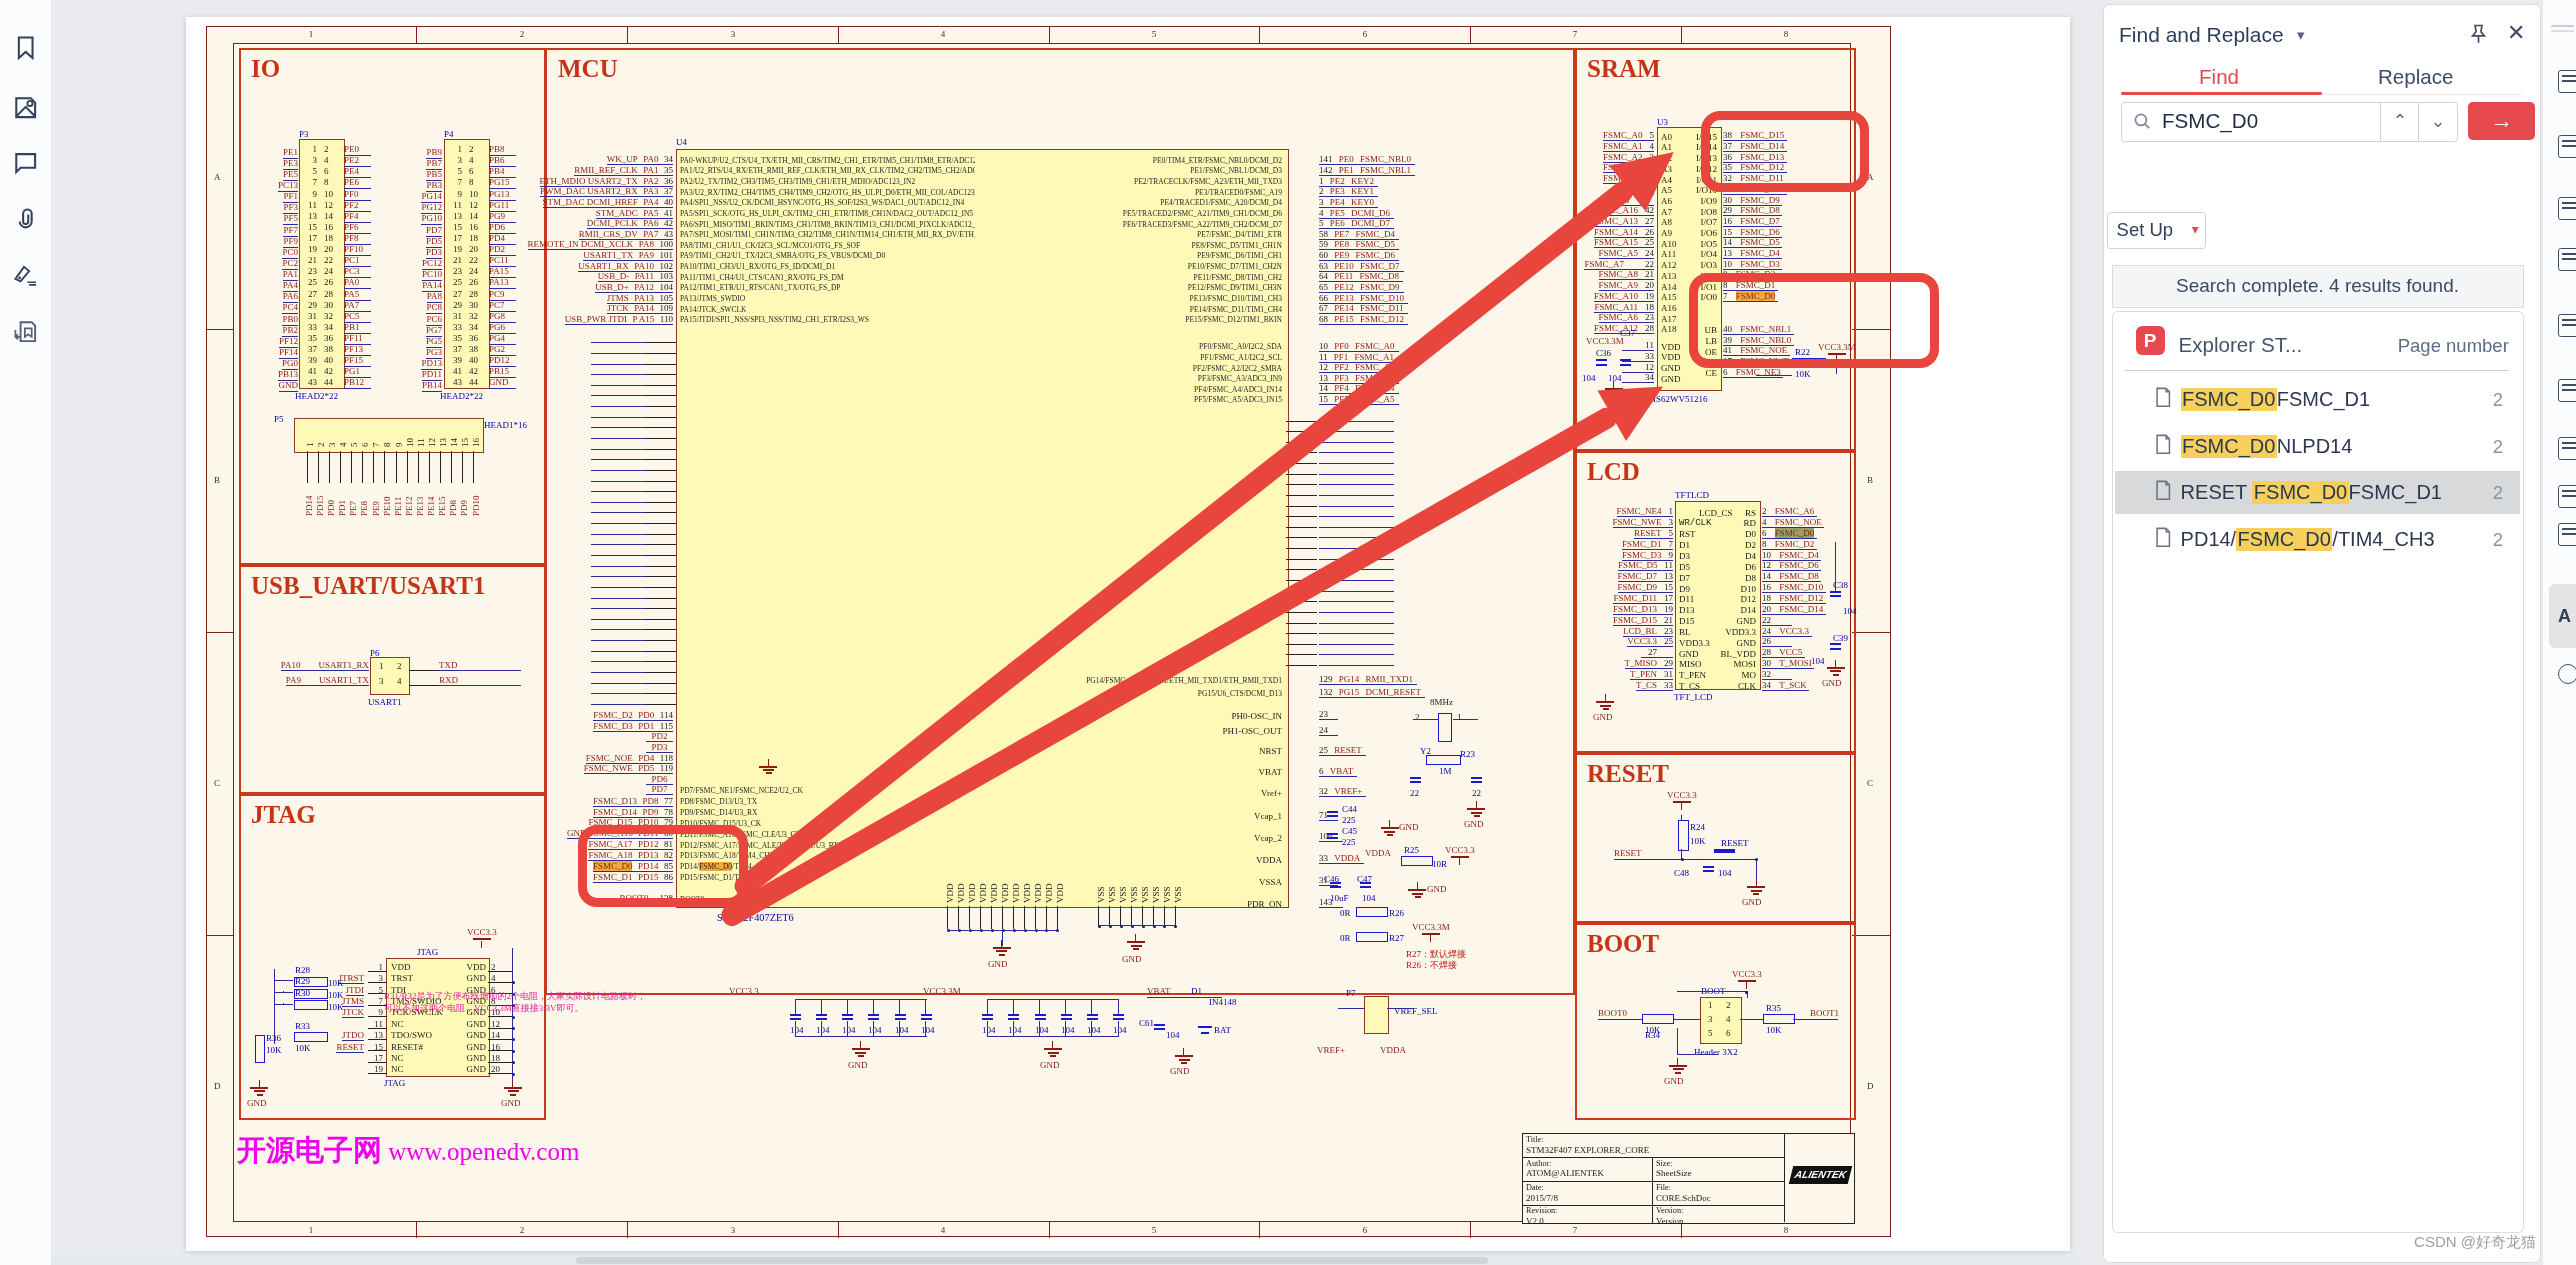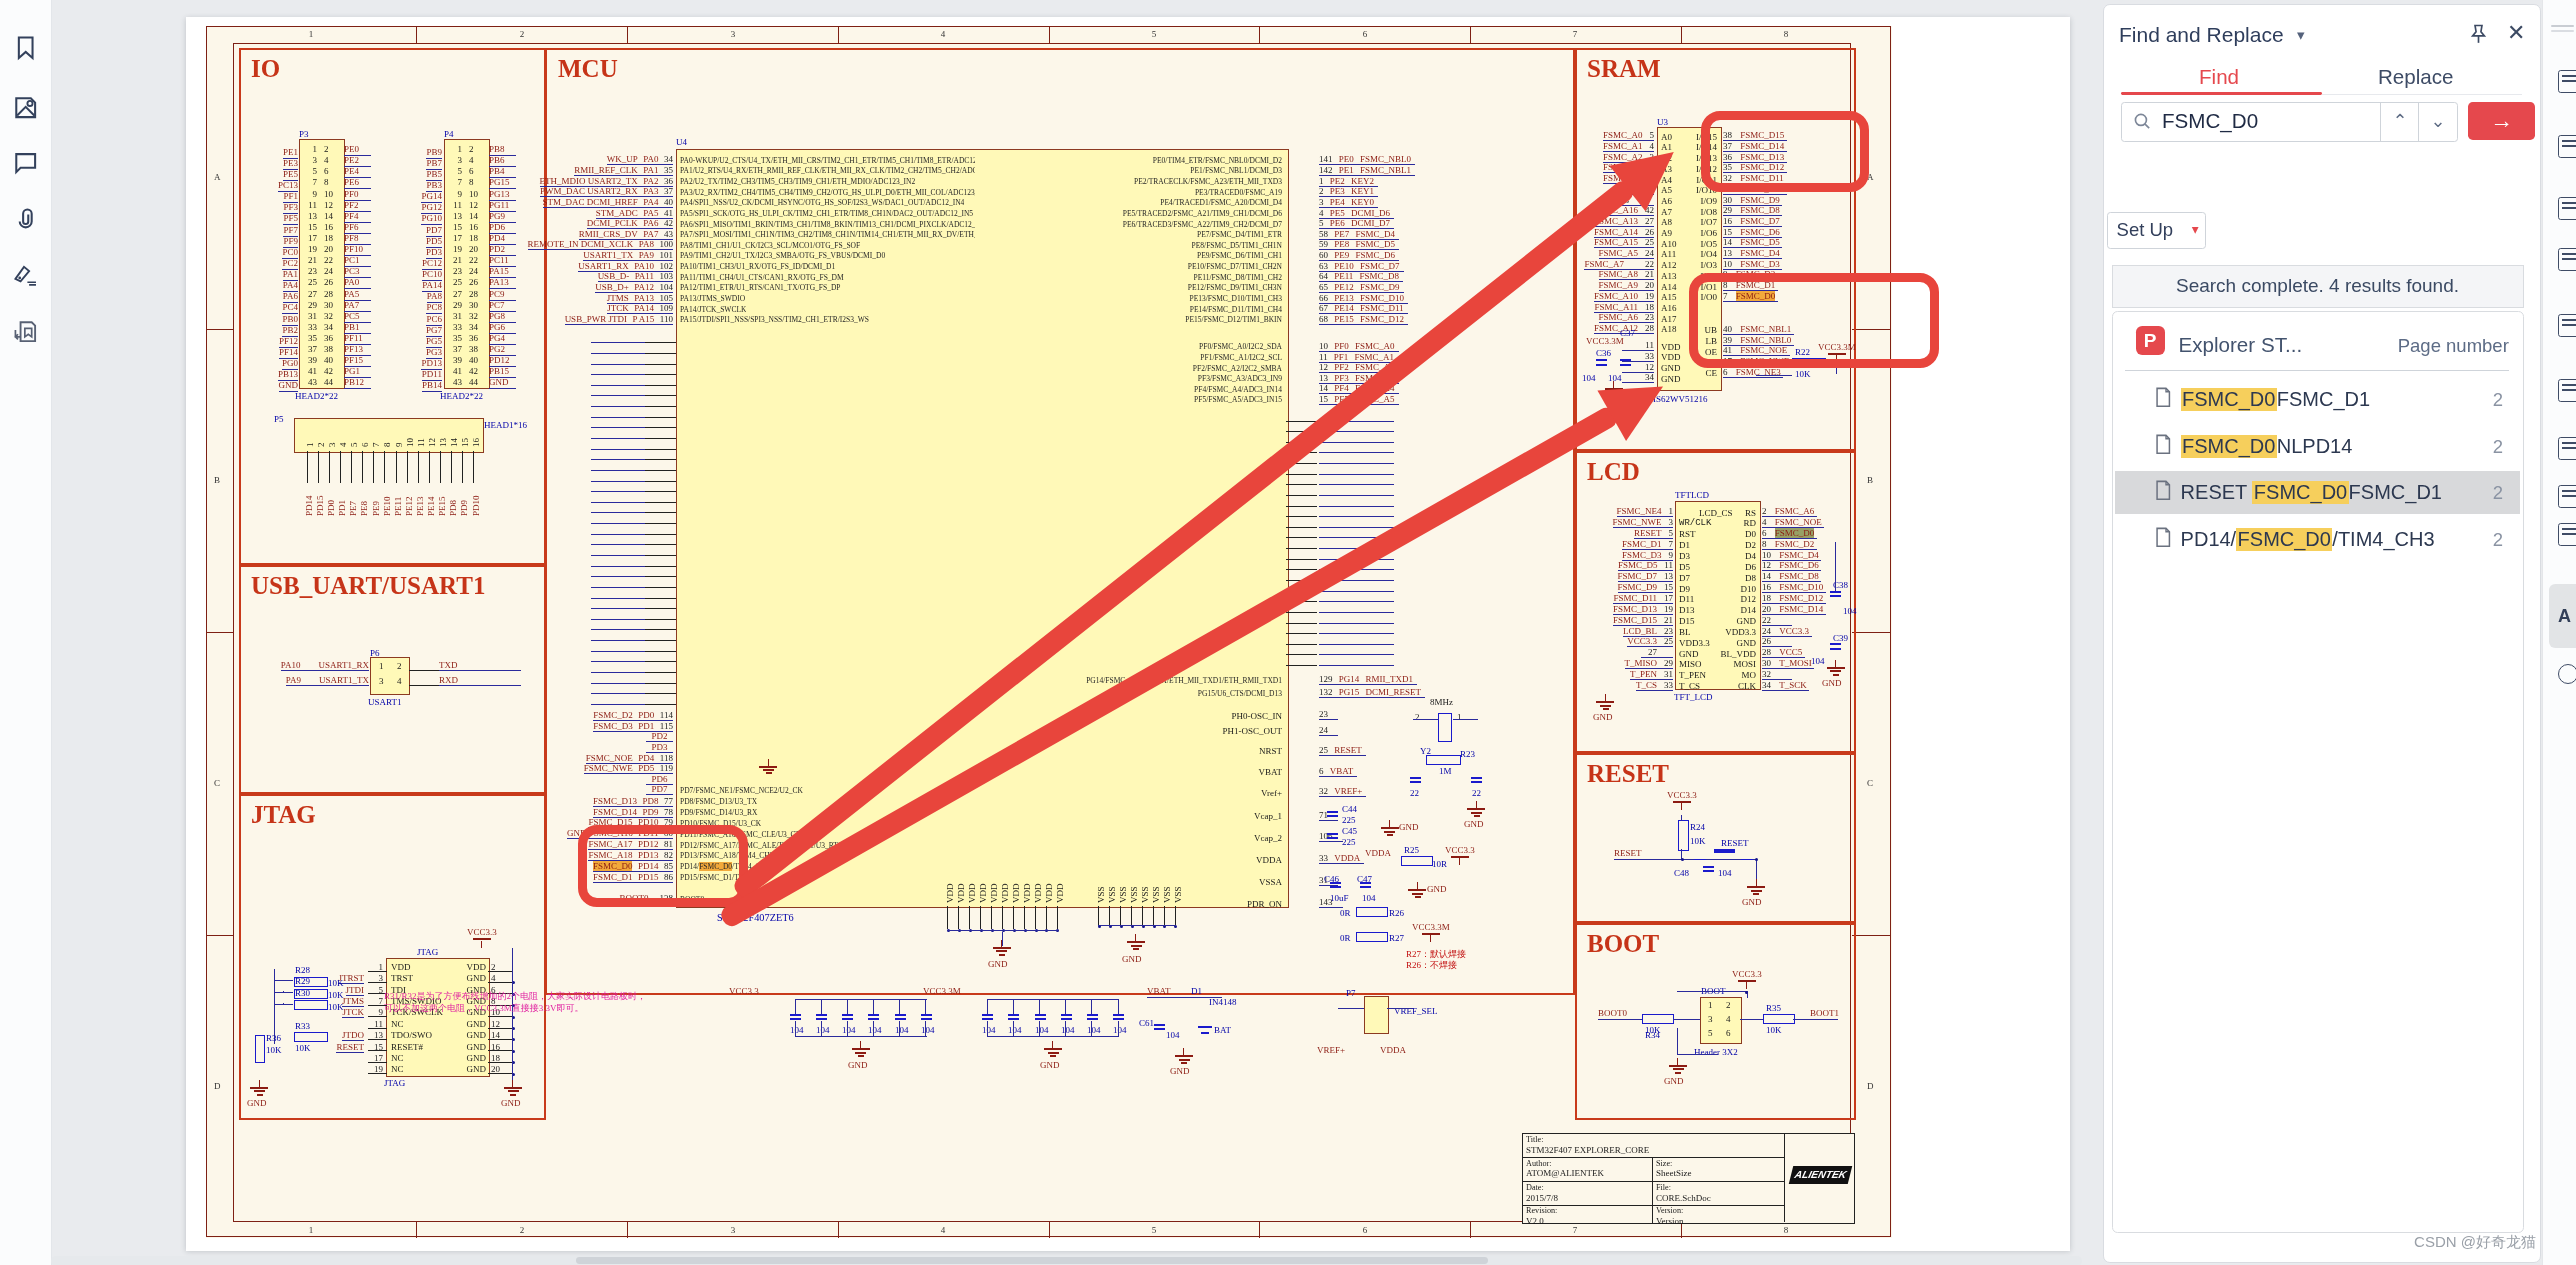--- a/index.html
+++ b/index.html
@@ -1784,20 +1784,21 @@
       <div class="nl pn" style="position: absolute; left: 1656px; top: 1168px;">SheetSize</div>
       <div class="nl pn" style="position: absolute; left: 1526px; top: 1183px; font-size: 8.2px;">Date:</div>
       <div class="nl pn" style="position: absolute; left: 1526px; top: 1193px;">2015/7/8</div>
       <div class="nl pn" style="position: absolute; left: 1656px; top: 1183px; font-size: 8.2px;">File:</div>
       <div class="nl pn" style="position: absolute; left: 1656px; top: 1193px;">CORE.SchDoc</div>
       <div class="nl pn" style="position: absolute; left: 1526px; top: 1206px; font-size: 8.2px;">Revision:</div>
       <div class="nl pn" style="position: absolute; left: 1526px; top: 1216px;">V2.0</div>
       <div class="nl pn" style="position: absolute; left: 1656px; top: 1206px; font-size: 8.2px;">Version:</div>
       <div class="nl pn" style="position: absolute; left: 1656px; top: 1216px;">Version</div>
       <div style="position: absolute; left: 1791px; top: 1166px; width: 59px; height: 18px; background: rgb(17, 17, 17); transform: skewX(-14deg); color: rgb(255, 255, 255); font: italic bold 10.3px / 18px &quot;Liberation Sans&quot;, sans-serif; text-align: center;">ALIENTEK</div>
+      <div style="position: absolute; left: 237px; top: 1131px; color: rgb(238, 0, 238); white-space: nowrap; font-family: &quot;Liberation Serif&quot;, serif;"><span style="font-size: 29px; font-weight: bold;">开源电子网</span><span style="font-size: 25px;">  www.openedv.com</span></div>
       <div class="rbox" style="position: absolute; left: 1701px; top: 111px; width: 150px; height: 63px;"></div>
       <div class="rbox" style="position: absolute; left: 1689px; top: 273px; width: 232px; height: 77px;"></div>
       <div class="rbox" style="position: absolute; left: 578px; top: 825px; width: 152px; height: 64px;"></div>
       <div class="rarrow" style="position: absolute; left: 737px; top: 882px; width: 1194px; height: 20.6px; transform: rotate(-38.3514deg); transform-origin: 0px 10.3px;">
         <div class="rshaft" style="width: 1139px;"></div>
         <div class="rhead" style="left: 1135px;"></div>
       </div>
       <div class="rarrow" style="position: absolute; left: 723px; top: 910px; width: 1081px; height: 20.6px; transform: rotate(-29.6231deg); transform-origin: 0px 10.3px;">
         <div class="rshaft" style="width: 1026px;"></div>
         <div class="rhead" style="left: 1022px;"></div>

